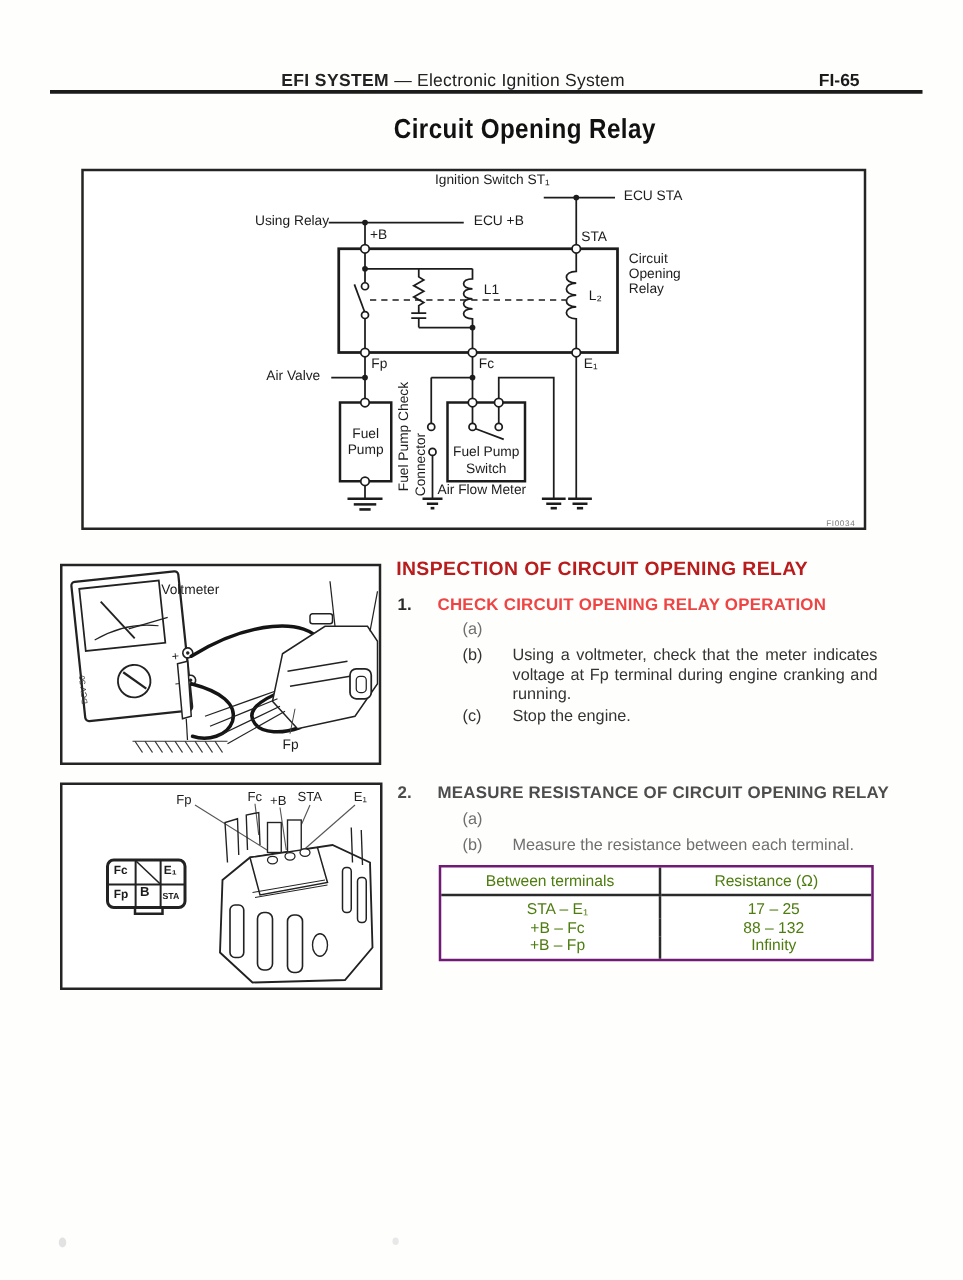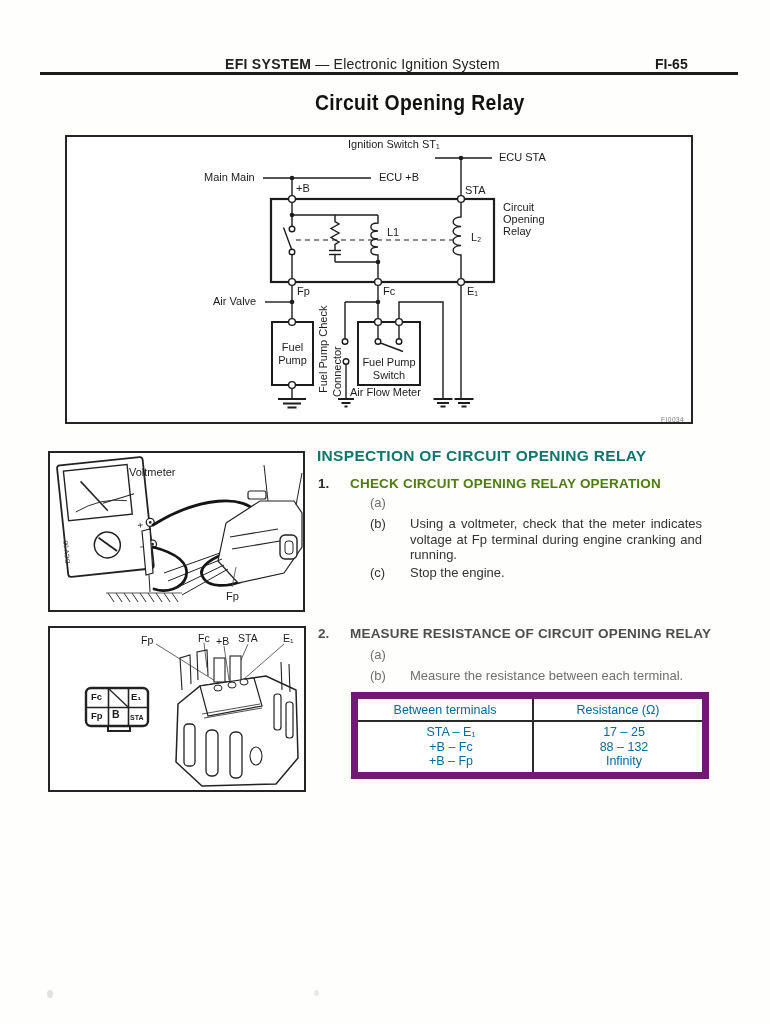--- a/index.html
+++ b/index.html
@@ -21,30 +21,30 @@
   .fig2{left:48px;top:626px;width:258px;height:166px;box-sizing:border-box;}
   svg{position:absolute;left:0;top:0;}
   .lab{position:absolute;font-size:11px;line-height:12.5px;color:#1c1c1c;white-space:nowrap;}
   .lab.sm{font-size:10.5px;}
   .vert{transform-origin:0 0;transform:rotate(-90deg);}
   .boxtxt{position:absolute;display:flex;flex-direction:column;align-items:center;
           justify-content:center;font-size:11px;line-height:13px;color:#1c1c1c;}
   .boxtxt.bottom{justify-content:flex-end;padding-bottom:3px;box-sizing:border-box;}
   .figcode{position:absolute;font-size:6.5px;color:#7a7a7a;letter-spacing:.5px;}
   
-  .insp-h{left:317px;top:447px;font-size:15.5px;font-weight:bold;letter-spacing:.3px;color:#0f766e;}
+  .insp-h{left:317px;top:447px;font-size:15.5px;font-weight:bold;letter-spacing:.3px;color:#b91c1c;}
   .stepnum{font-size:13.5px;font-weight:bold;color:#2a2a2a;}
-  .steptitle{font-size:13.5px;font-weight:bold;letter-spacing:.2px;color:#4d7c0f;}
+  .steptitle{font-size:13.5px;font-weight:bold;letter-spacing:.2px;color:#ef4444;}
   .faded{color:#6f6f6f !important;}
   .semi{color:#4d4d4d !important;}
   .itmlab{font-size:13px;color:#333;}
   .itmtxt{font-size:13px;line-height:15.6px;color:#333;width:292px;text-align:justify;}
   
-  .rtable{left:351px;top:692px;width:344px;border:7px solid #701a75;background:#fff;
-          display:grid;grid-template-columns:176px 1fr;font-size:12.5px;color:#0369a1;}
+  .rtable{left:351px;top:692px;width:344px;border:2px solid #701a75;background:#fff;
+          display:grid;grid-template-columns:176px 1fr;font-size:12.5px;color:#4d7c0f;}
   .rtable .cell{display:flex;align-items:center;justify-content:center;}
   .rtable .hd{height:21px;border-bottom:2px solid #2a2a2a;}
   .rtable .cl{border-right:2px solid #2a2a2a;}
   .rtable .bd{height:14.6px;padding-left:12px;}
   .speck{position:absolute;border-radius:50%;}
 </style>
 </head>
 <body>
 
 <div class="page">
@@ -142,21 +142,21 @@
         <circle cx="278" cy="204.5" r="2.8"></circle>
           <circle cx="279" cy="224.5" r="2.8"></circle>
         <circle cx="311" cy="185" r="3.4"></circle>
           <circle cx="332" cy="185" r="3.4"></circle>
         <circle cx="311" cy="204.5" r="2.8"></circle>
           <circle cx="332" cy="204.5" r="2.8"></circle>
       </g>
     </svg>
     <span class="lab" style="left:281px;top:1px">Ignition Switch ST₁</span>
     <span class="lab" style="left:432px;top:14px">ECU STA</span>
-    <span class="lab" style="left:137px;top:34px">Main Main</span>
+    <span class="lab" style="left:137px;top:34px">Using Relay</span>
     <span class="lab" style="left:312px;top:34px">ECU  +B</span>
     <span class="lab" style="left:229px;top:45px">+B</span>
     <span class="lab" style="left:398px;top:47px">STA</span>
     <span class="lab" style="left:436px;top:64px">Circuit</span>
     <span class="lab" style="left:436px;top:76px">Opening</span>
     <span class="lab" style="left:436px;top:88px">Relay</span>
     <span class="lab" style="left:320px;top:89px">L1</span>
     <span class="lab" style="left:404px;top:94px">L₂</span>
     <span class="lab" style="left:230px;top:148px">Fp</span>
     <span class="lab" style="left:316px;top:148px">Fc</span>

